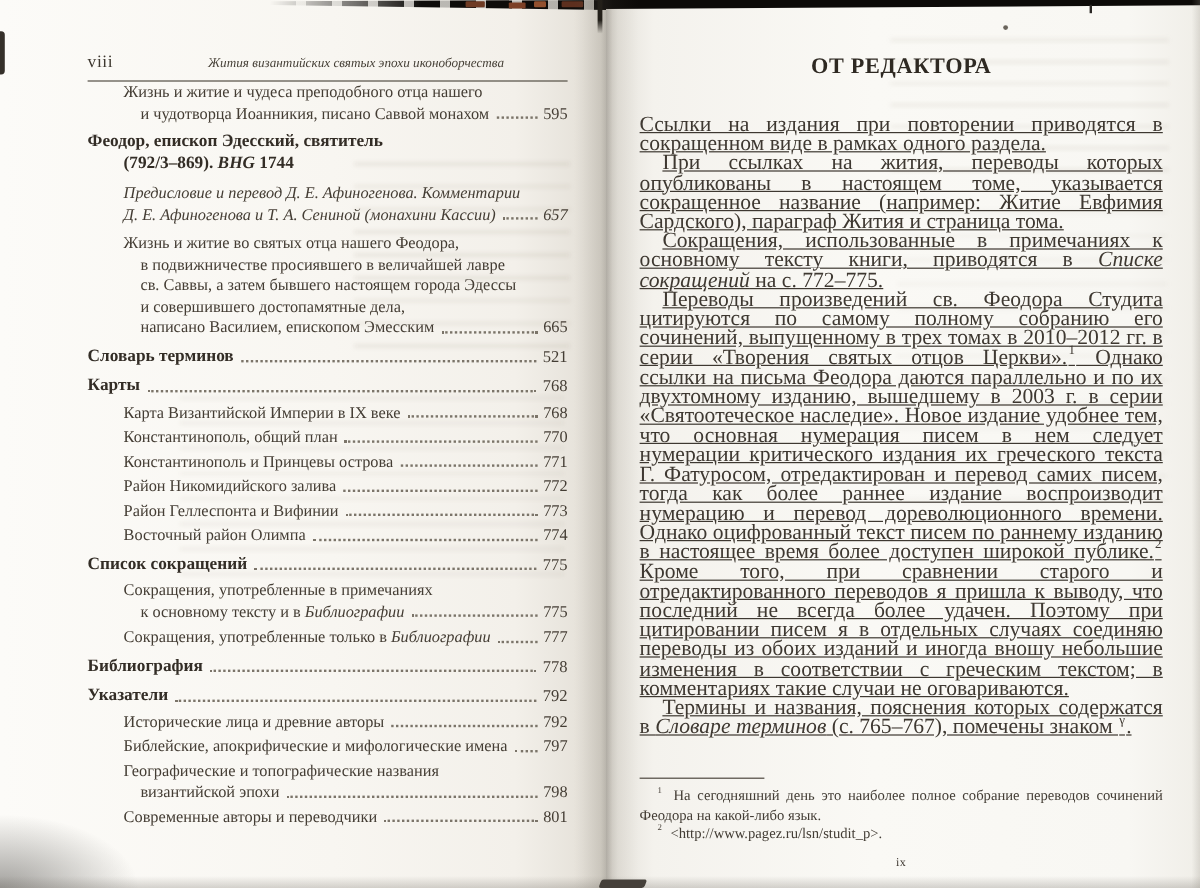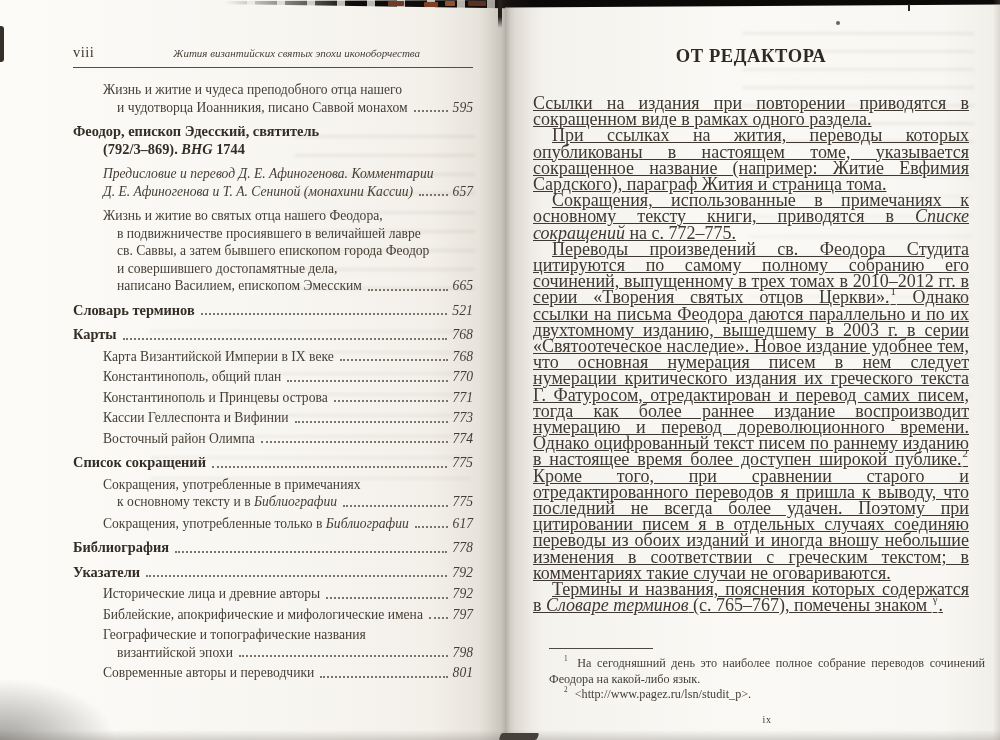--- a/index.html
+++ b/index.html
@@ -29,45 +29,45 @@
   #bleed-r1{left:742px;top:32px;width:232px;height:125px;
     background:repeating-linear-gradient(180deg,rgba(148,138,120,.11) 0 3px,rgba(148,138,120,0) 3px 18px);}
   #bleed-r2{left:748px;top:175px;width:225px;height:250px;
     background:repeating-linear-gradient(180deg,rgba(148,138,120,.06) 0 3px,rgba(148,138,120,0) 3px 20px);}
 
   
   #lp-content{position:absolute;left:73px;top:44px;width:400px;color:#443d34;}
   .lp-head{display:flex;align-items:baseline;border-bottom:1.5px solid #544e45;padding-bottom:6px;justify-content:space-between;}
   .folio{font-size:14.5px;color:#3e3830;letter-spacing:.5px;}
   .runtitle{flex:1;text-align:center;font-style:italic;font-size:11px;color:#464037;padding-left:26px;}
-  .toc{margin-top:13px;font-size:13.6px;}
+  .toc{font-size:13.6px;}
   .trow{display:flex;align-items:flex-end;line-height:17.5px;white-space:nowrap;}
   .trow .lbl{flex-shrink:0;}
   .ind0{padding-left:0;}
   .ind1{padding-left:30px;}
   .ind2{padding-left:44px;justify-content:space-between;}
   .b{font-weight:bold;color:#332d26;font-size:14.4px;align-items:flex-end;}
   .i{font-style:italic;}
   .gap{margin-top:7px;}
   .gap-sm{margin-top:4px;}
   .gap-xs{margin-top:3px;}
   .lead{flex:1;min-width:6px;margin:0 5px 4px 6px;border-bottom:2px dotted #7b7469;}
-  .pg{text-align:right;font-weight:normal;font-size:13.6px;color:#443d34;font-style:italic;}
+  .pg{text-align:right;font-weight:normal;font-size:13.6px;color:#443d34;}
   .b .pg{font-size:13.8px;}
   .em{font-style:italic;}
 
   
   #rp-content{position:absolute;left:28px;top:0;width:436px;}
   .ed-title{margin-top:46px;text-align:center;font-weight:bold;font-size:18.5px;letter-spacing:.6px;color:#2e2922;}
   .bodytext{margin-top:28px;font-size:18px;line-height:16.2px;text-align:justify;color:#3e3831;text-decoration:underline;}
   .para{margin:0;text-indent:19px;}
   .para.noind{text-indent:0;}
   sup{font-size:60%;line-height:0;position:relative;top:-1px;}
   .para sup{margin:0 1px;}
-  .fnarea{position:absolute;left:44px;top:648px;width:436px;}
+  .fnarea{position:absolute;left:28px;top:648px;width:436px;}
   .fnrule{width:104px;border-top:1.5px solid #4e483f;margin-bottom:7px;}
   .fn{margin:0;font-size:12.2px;line-height:15.6px;text-align:justify;color:#433d35;text-indent:15px;}
   .fn sup{margin-right:4px;}
   .folio-r{margin-top:11px;text-align:center;font-size:10px;color:#3e3831;letter-spacing:.5px;}
 
   
   #topbandL{position:absolute;left:225px;top:0;width:280px;height:9px;
     background:repeating-linear-gradient(90deg,#0e0c0a 0 22px,rgba(14,12,10,.25) 22px 30px);
     -webkit-mask-image:linear-gradient(90deg,transparent 0,#000 45%);
     mask-image:linear-gradient(90deg,transparent 0,#000 45%);
@@ -138,21 +138,21 @@
           </div>
           <div class="trow gap ind1">
             <span class="lbl"><span>Жизнь и житие во святых отца нашего Феодора,</span></span>
 
           </div>
           <div class="trow ind2">
             <span class="lbl"><span>в подвижничестве просиявшего в величайшей лавре</span></span>
 
           </div>
           <div class="trow ind2">
-            <span class="lbl"><span>св. Саввы, а затем бывшего епископом города Феодор</span></span>
+            <span class="lbl"><span>св. Саввы, а затем бывшего настоящем города Эдессы</span></span>
 
           </div>
           <div class="trow ind2">
             <span class="lbl"><span>и совершившего достопамятные дела,</span></span>
 
           </div>
           <div class="trow ind2">
             <span class="lbl"><span>написано Василием, епископом Эмесским</span></span>
             <span class="lead"></span>
             <span class="pg">665</span>
@@ -176,21 +176,26 @@
             <span class="lbl"><span>Константинополь, общий план</span></span>
             <span class="lead"></span>
             <span class="pg">770</span>
           </div>
           <div class="trow gap-xs ind1">
             <span class="lbl"><span>Константинополь и Принцевы острова</span></span>
             <span class="lead"></span>
             <span class="pg">771</span>
           </div>
           <div class="trow gap-xs ind1">
-            <span class="lbl"><span>Кассии Геллеспонта и Вифинии</span></span>
+            <span class="lbl"><span>Район Никомидийского залива</span></span>
+            <span class="lead"></span>
+            <span class="pg">772</span>
+          </div>
+          <div class="trow gap-xs ind1">
+            <span class="lbl"><span>Район Геллеспонта и Вифинии</span></span>
             <span class="lead"></span>
             <span class="pg">773</span>
           </div>
           <div class="trow gap-xs ind1">
             <span class="lbl"><span>Восточный район Олимпа</span></span>
             <span class="lead"></span>
             <span class="pg">774</span>
           </div>
           <div class="trow b gap ind0">
             <span class="lbl"><span>Список сокращений</span></span>
@@ -202,21 +207,21 @@
 
           </div>
           <div class="trow ind2">
             <span class="lbl"><span>к основному тексту и в </span><span class="em">Библиографии</span></span>
             <span class="lead"></span>
             <span class="pg">775</span>
           </div>
           <div class="trow gap-sm ind1">
             <span class="lbl"><span>Сокращения, употребленные только в </span><span class="em">Библиографии</span></span>
             <span class="lead"></span>
-            <span class="pg">617</span>
+            <span class="pg">777</span>
           </div>
           <div class="trow b gap ind0">
             <span class="lbl"><span>Библиография</span></span>
             <span class="lead"></span>
             <span class="pg">778</span>
           </div>
           <div class="trow b gap ind0">
             <span class="lbl"><span>Указатели</span></span>
             <span class="lead"></span>
             <span class="pg">792</span>

